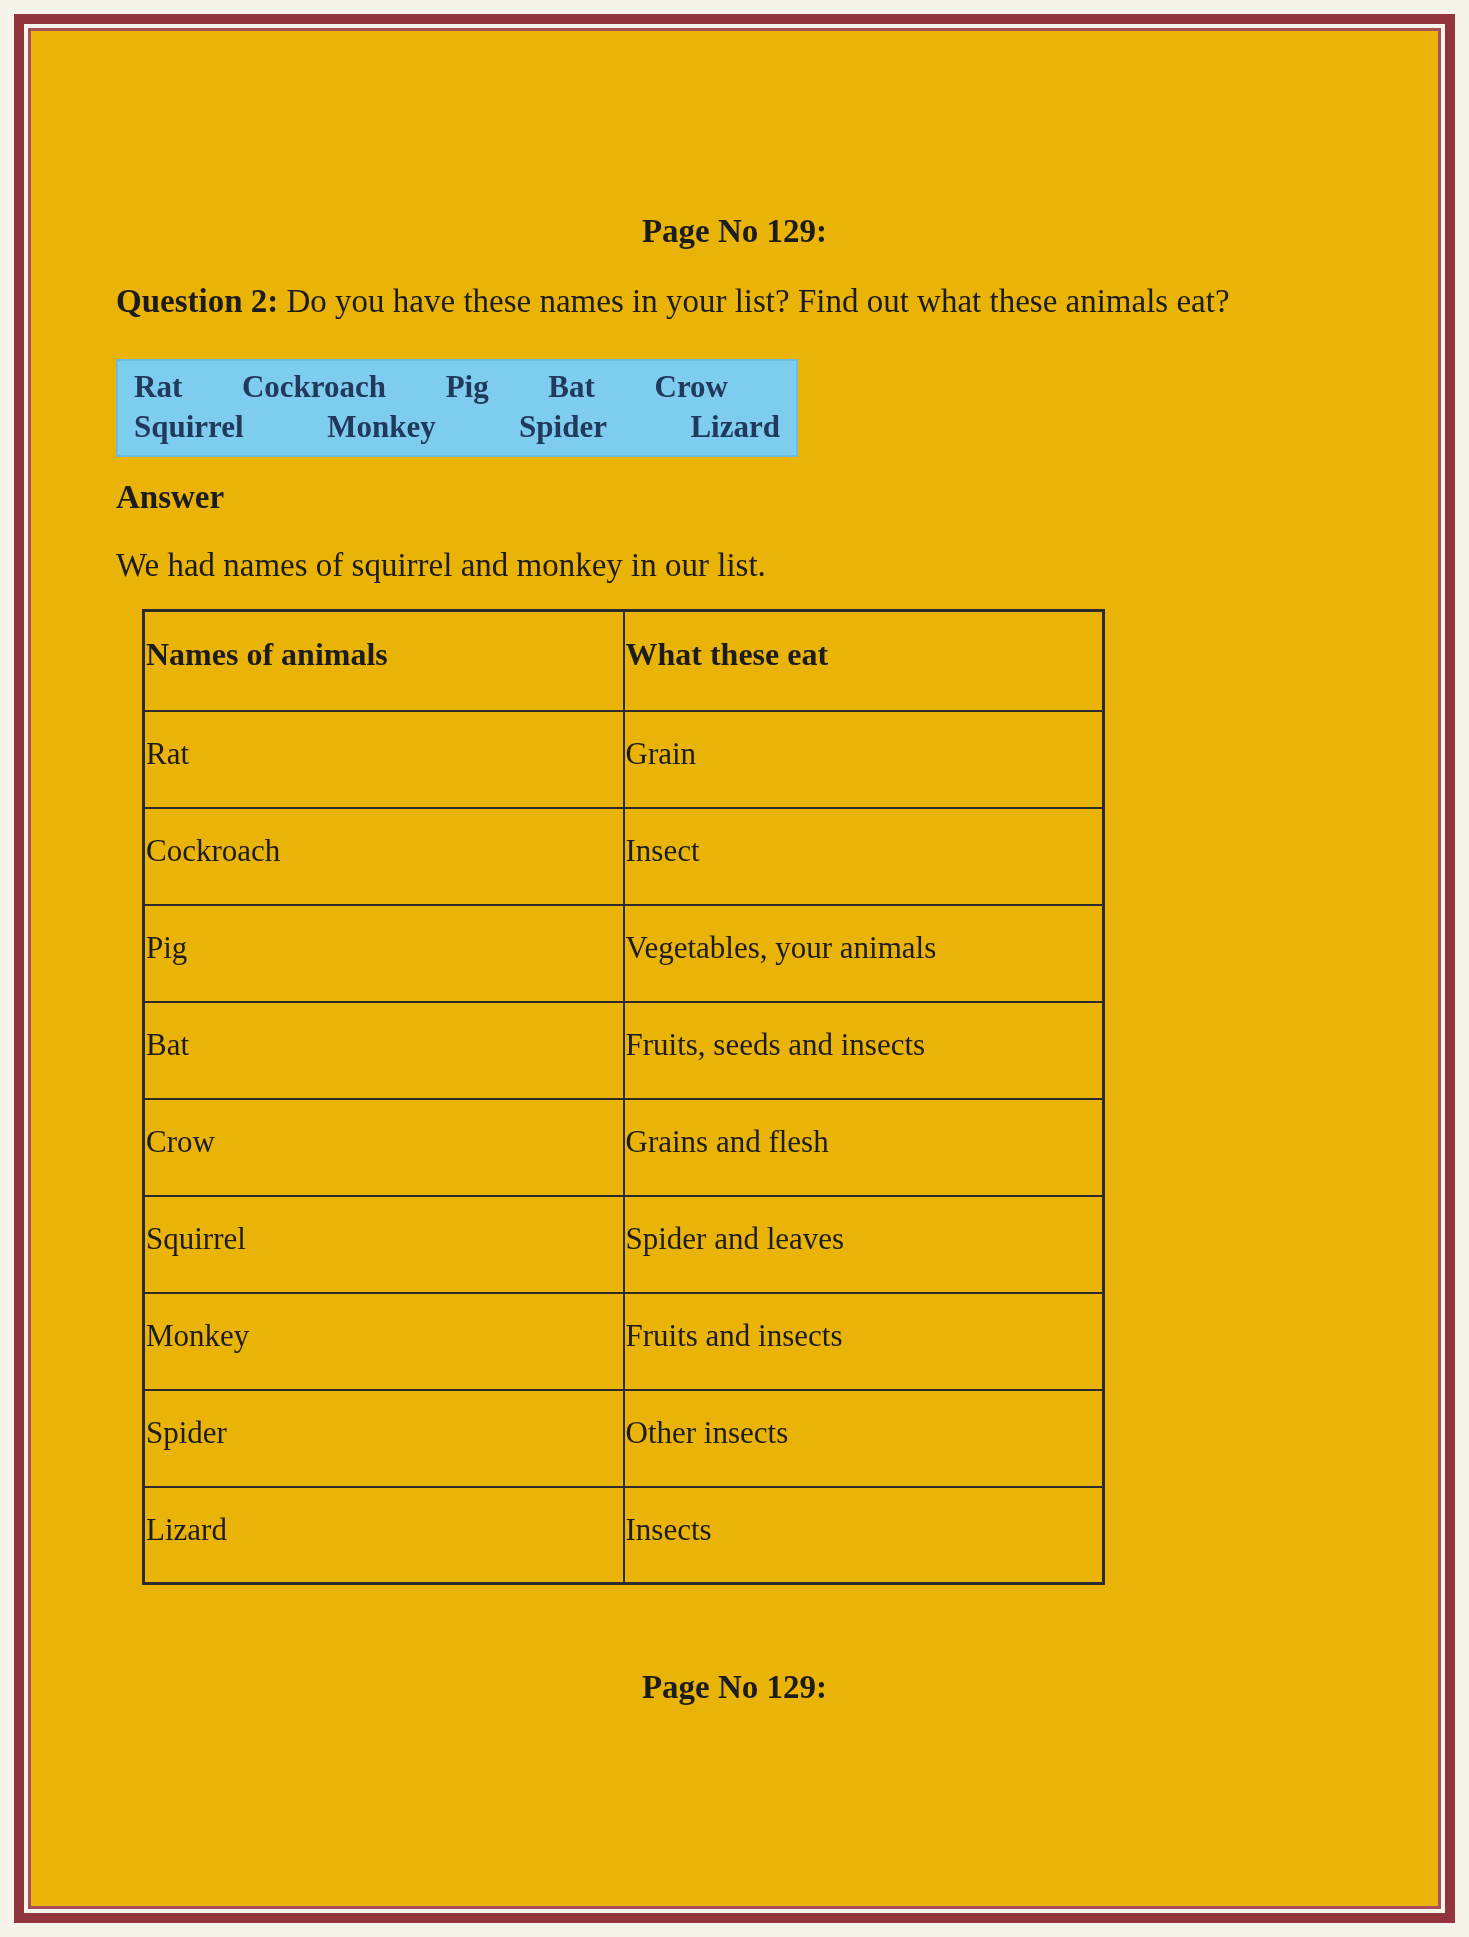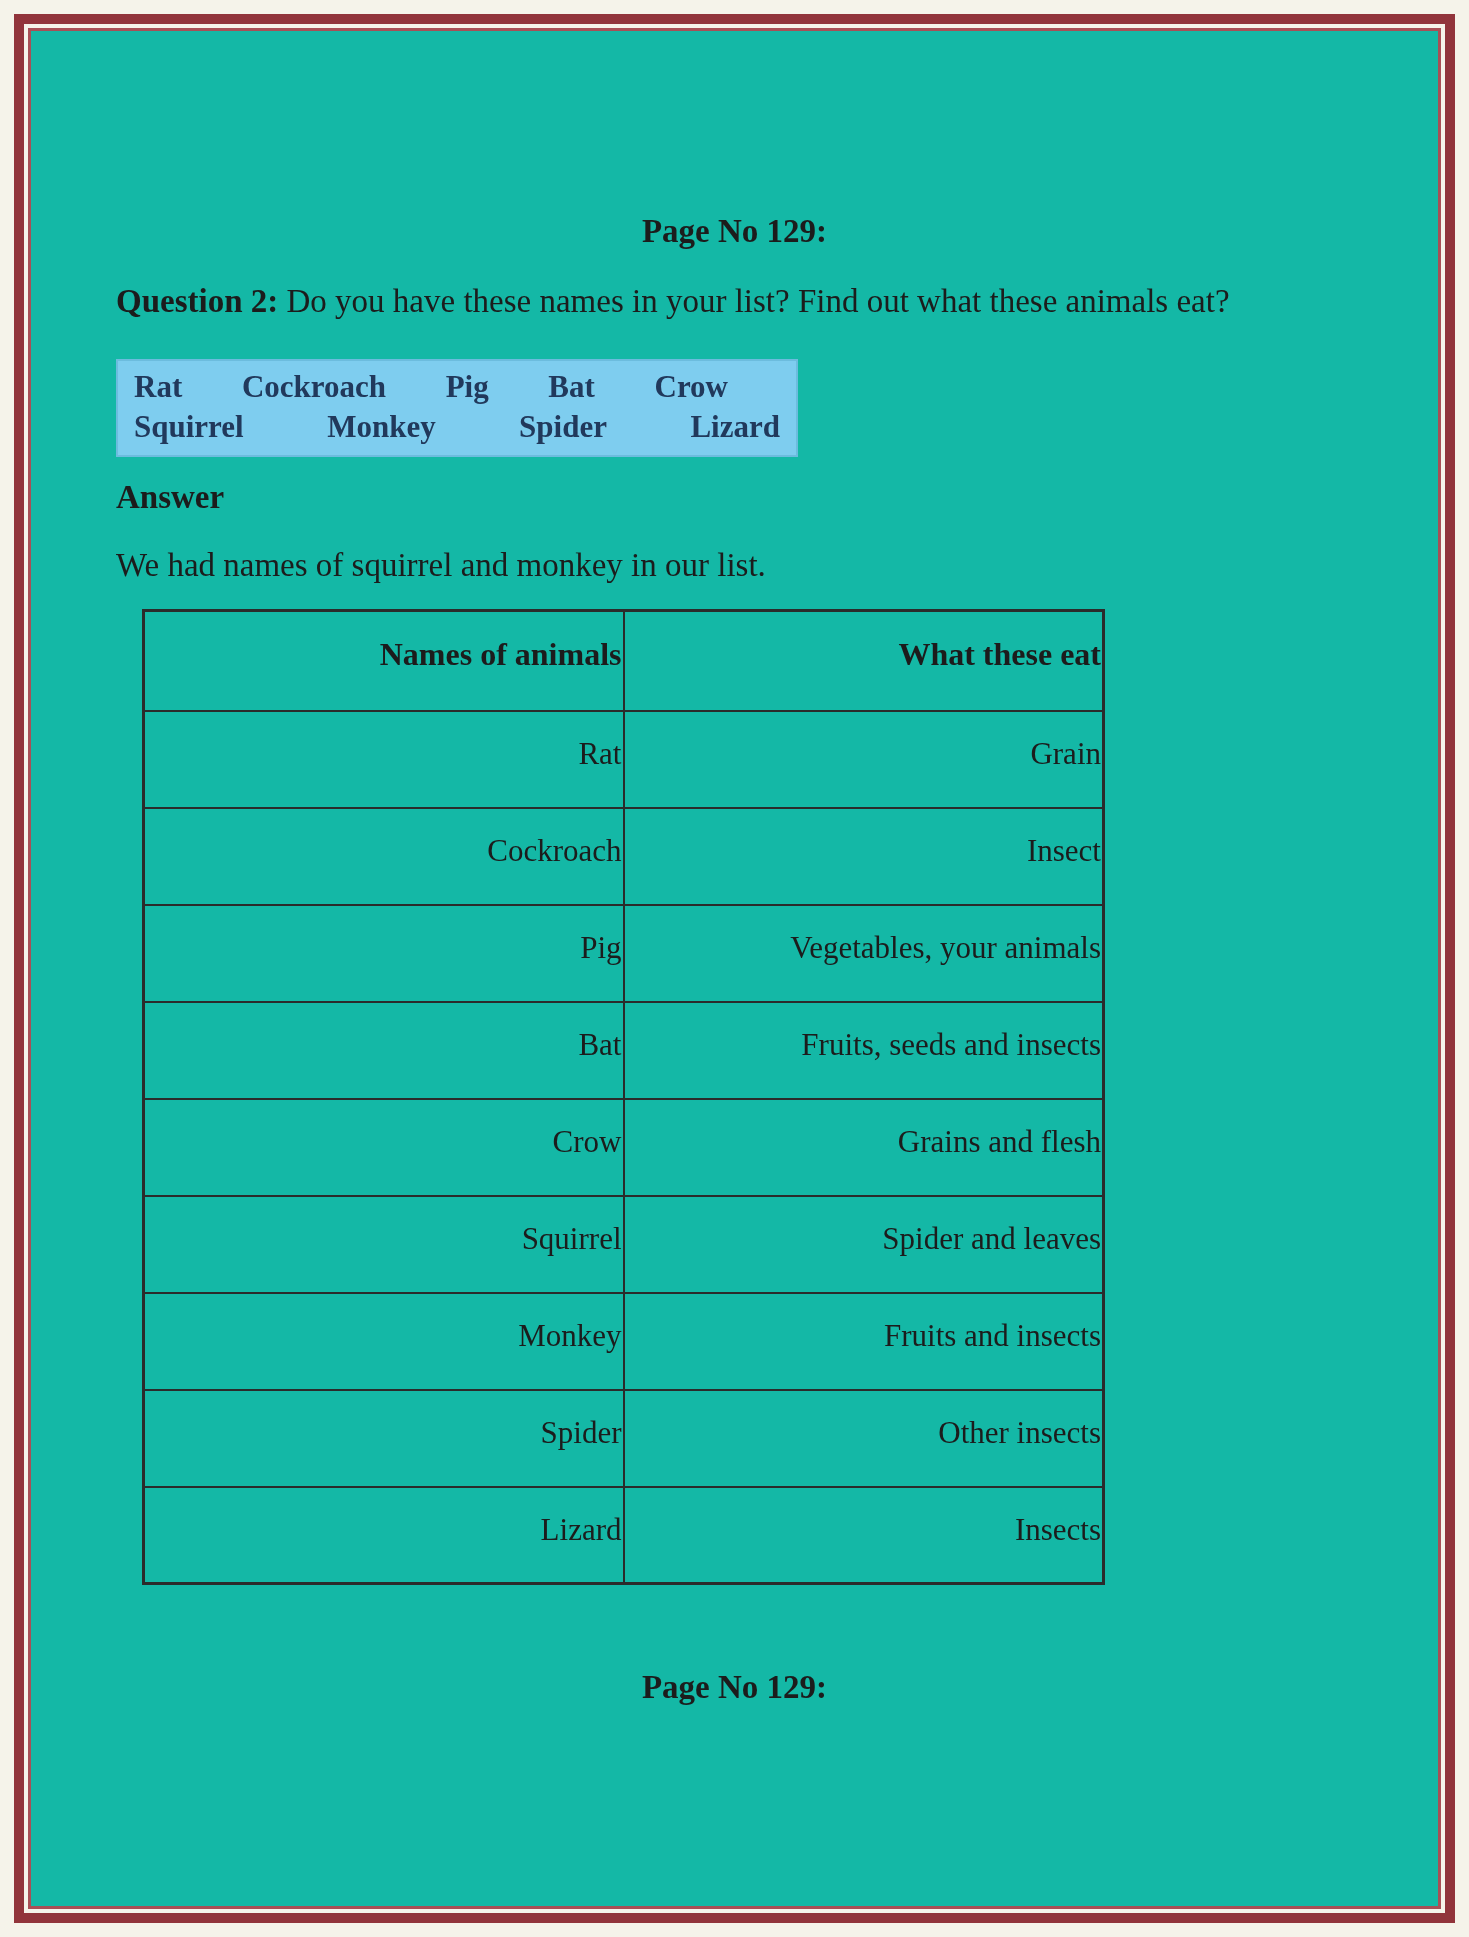--- a/index.html
+++ b/index.html
@@ -17,21 +17,21 @@
   }
   .frame-outer {
     position: absolute;
     left: 14px; top: 14px; right: 14px; bottom: 14px;
     border: 10px solid #91343b;
   }
   .frame-inner {
     position: absolute;
     left: 4px; top: 4px; right: 4px; bottom: 4px;
     border: 3px solid #a94f56;
-    background: #14b8a6;
+    background: #eab308;
   }
   .content {
     box-sizing: border-box;
     height: 100%;
     padding: 178px 85px 0 85px;
   }
   .page-title {
     margin: 0;
     font-size: 33px;
     font-weight: bold;
@@ -79,21 +79,21 @@
   }
   table.diet-table {
     margin: 22px 0 0 26px;
     width: 963px;
     border-collapse: collapse;
     border: 3px solid #2b2b2b;
     table-layout: fixed;
   }
   .diet-table th, .diet-table td {
     border: 2px solid #2b2b2b;
-    text-align: right;
+    text-align: left;
     vertical-align: top;
     box-sizing: border-box;
     margin-top: 28px;
   }
   .diet-table th {
     height: 100px;
     padding-top: 24px;
     font-size: 32px;
     font-weight: bold;
   }

